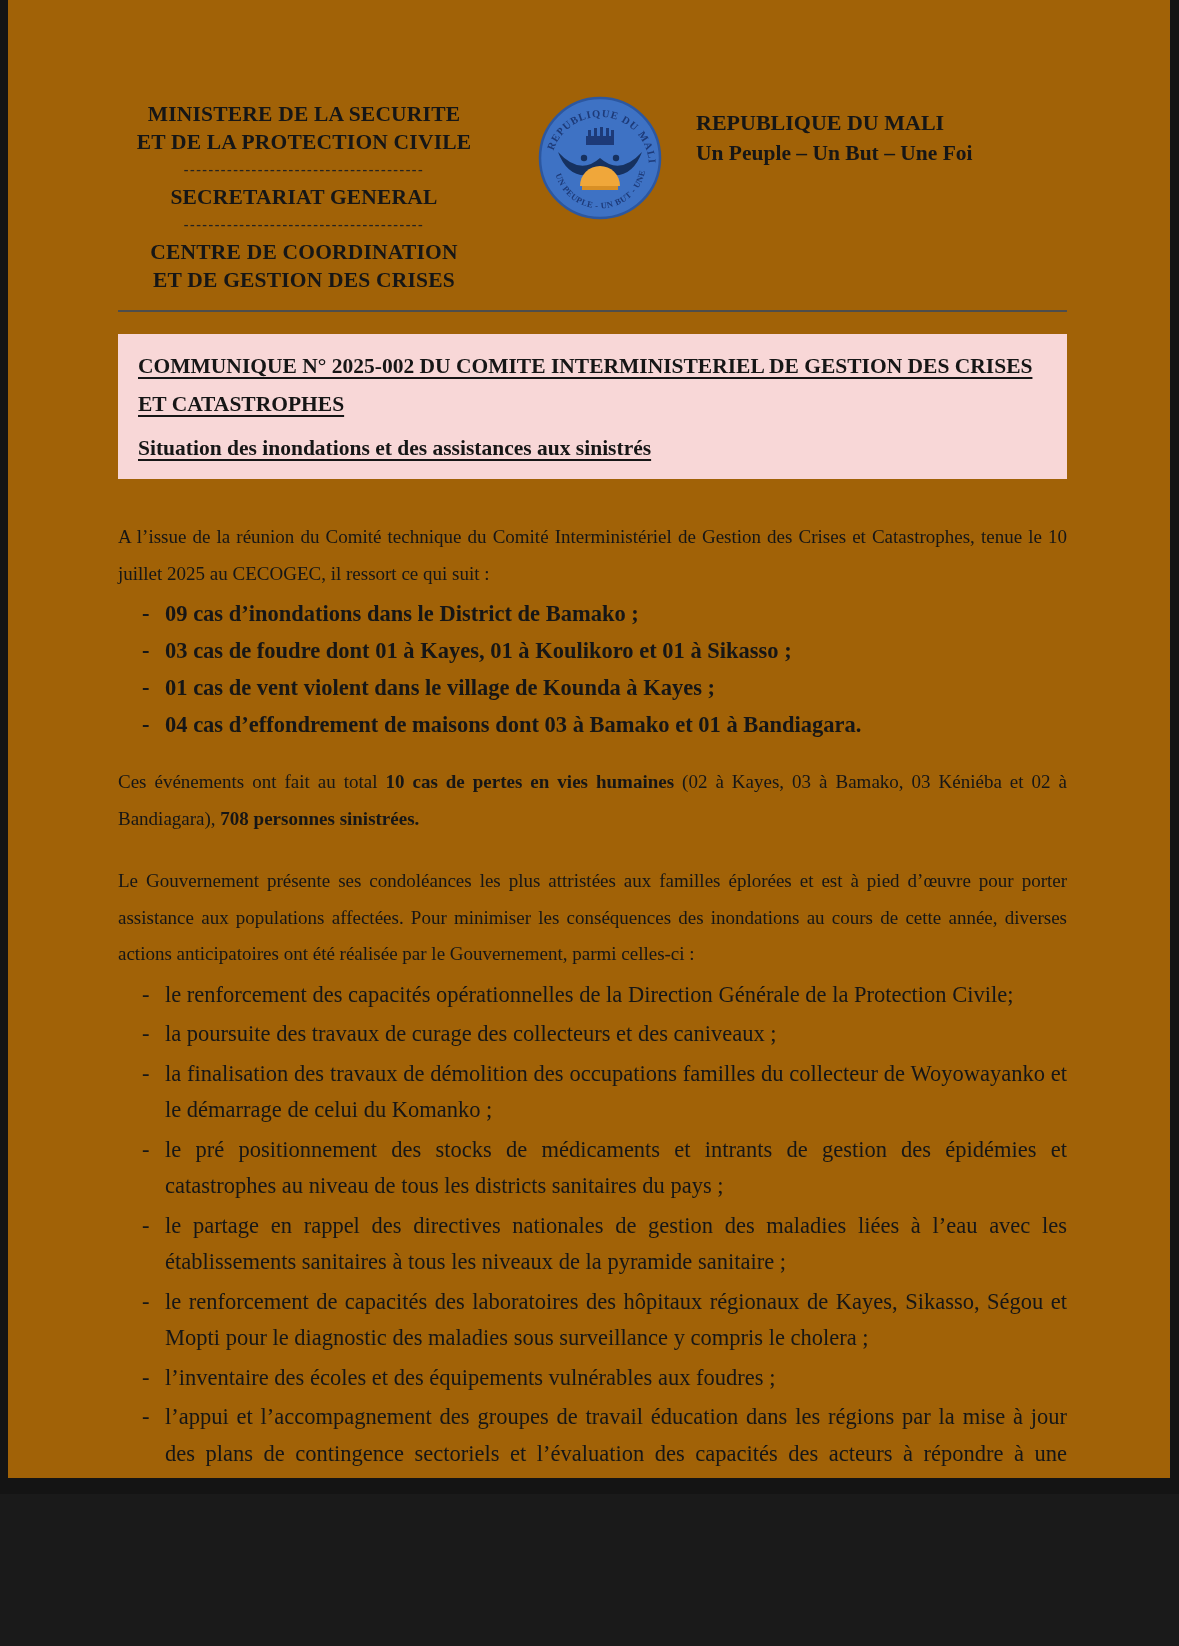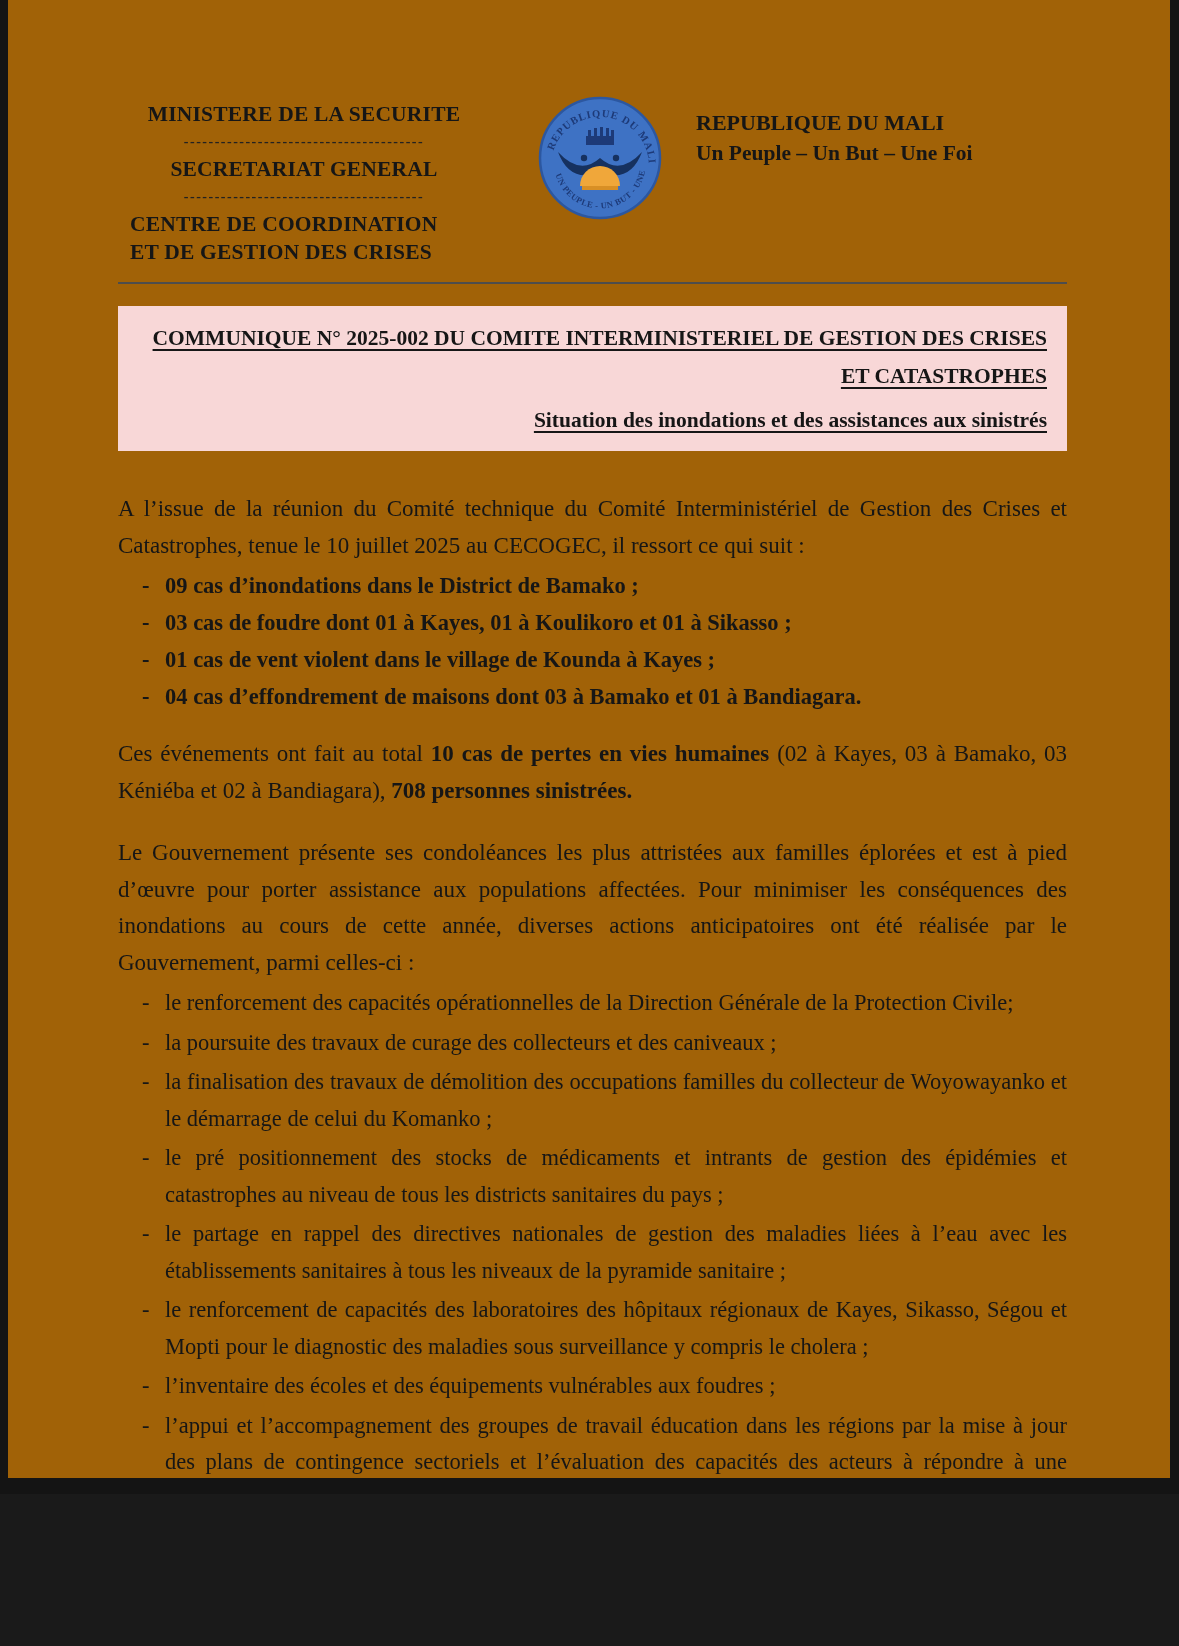--- a/index.html
+++ b/index.html
@@ -24,52 +24,52 @@
   }
 
   
   .doc-header{display:flex;align-items:flex-start;}
   .header-left{width:372px;flex:0 0 auto;}
   .hl-line{
     font-weight:bold;font-size:21.5px;line-height:28px;
     letter-spacing:.2px;white-space:nowrap;
   }
   .hl-center{text-align:center;}
-  .hl-left{text-align:left;margin-left:12px;}
+  .hl-left{text-align:center;}
   .dashes{
     font-weight:bold;font-size:14px;line-height:18px;
     letter-spacing:1.5px;text-align:center;
     margin:5px 0 4px 0;color:#222;
     overflow:hidden;white-space:nowrap;
   }
   .seal-wrap{flex:0 0 auto;margin-left:48px;margin-top:-4px;}
   .header-right{margin-left:34px;padding-top:8px;}
   .republic-title{font-weight:bold;font-size:22px;line-height:30px;white-space:nowrap;}
   .republic-motto{font-weight:bold;font-size:21.5px;line-height:30px;white-space:nowrap;}
 
   .header-rule{margin-top:16px;border-top:2.5px solid #4d4d4d;width:100%;}
 
   
   .banner{
     margin-top:22px;
     background:#f8d7d7;
     padding:13px 20px 14px 20px;
-    text-align:right;
+    text-align:left;
   }
   .banner-title{
     font-weight:bold;font-size:21.5px;line-height:38px;
   }
   .banner-subtitle{
     margin-top:8px;font-weight:bold;font-size:21.5px;line-height:34px;
   }
   .u{text-decoration:underline;text-decoration-thickness:2px;text-underline-offset:4px;}
 
   
   .para{
-    margin:0;font-size:23px;line-height:36.5px;text-align:justify;
+    margin:0;font-size:19px;line-height:36.5px;text-align:justify;
   }
   .para-intro{margin-top:40px;}
   .para-toll{margin-top:22px;}
   .para-gov{margin-top:26px;}
   .blist{list-style:none;margin:4px 0 0 0;padding:0;}
   .blist li{
     position:relative;
     padding-left:47px;
     font-size:22.5px;line-height:35px;
     text-align:justify;
@@ -97,20 +97,21 @@
 <div class="page">
   <div class="edge edge-left"></div>
   <div class="edge edge-right"></div>
   <div class="edge edge-bottom"></div>
 
   <div class="content">
 
     <header class="doc-header">
       <div class="header-left">
         <div class="hl-line hl-center">MINISTERE DE LA SECURITE</div>
+        <div class="hl-line hl-center">ET DE LA PROTECTION CIVILE</div>
         <div class="dashes">---------------------------------------</div>
         <div class="hl-line hl-center">SECRETARIAT GENERAL</div>
         <div class="dashes">---------------------------------------</div>
         <div class="hl-line hl-left">CENTRE DE COORDINATION</div>
         <div class="hl-line hl-left">ET DE GESTION DES CRISES</div>
       </div>
 
       <div class="seal-wrap">
         <svg width="124" height="124" viewBox="0 0 124 124">
           <circle cx="62" cy="62" r="60" fill="#3e72c4"></circle>

